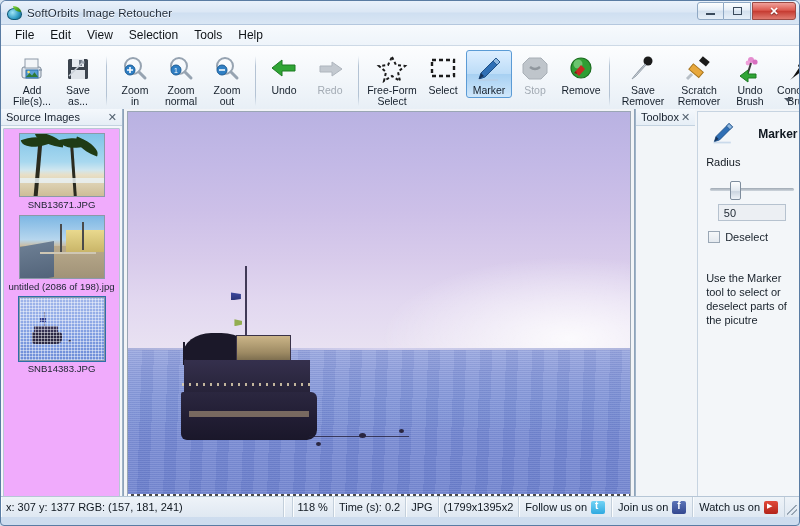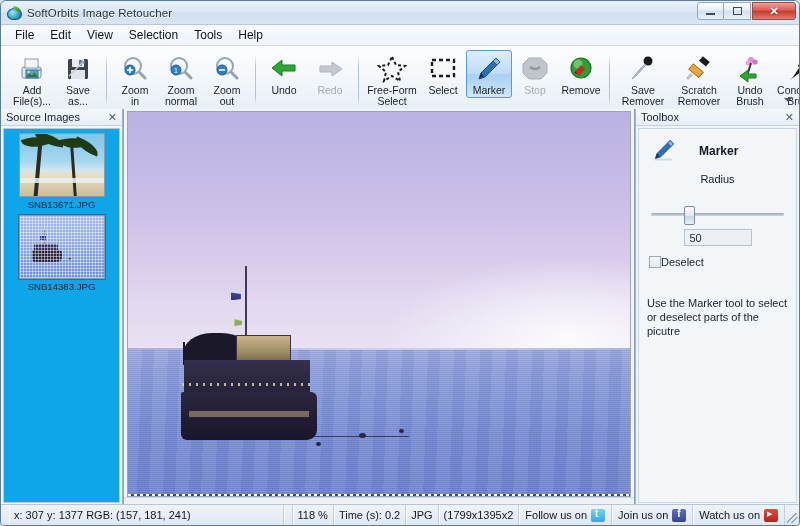--- a/index.html
+++ b/index.html
@@ -153,21 +153,21 @@
     border-bottom: 1px solid #c3d2e0;
     padding: 0 3px 0 5px;
     font-size: 11px; color: #17212e;
     position: relative;
   }
   .panel-head .close-x {
     margin-left: auto; color: #53616f; font-size: 11px; line-height: 11px;
     padding: 0 2px; cursor: default;
   }
   #src-list {
-    flex: 1; background: #0ea5e9; overflow: hidden;
+    flex: 1; background: #f0abfc; overflow: hidden;
     border: 1px solid #b8c7d6; margin: 2px; border-radius: 1px;
     padding-top: 2px;
   }
   .src-item {
     display: flex; flex-direction: column; align-items: center;
     padding: 2px 0 3px 0;
   }
   .thumb {
     width: 86px; height: 64px;
     border: 1px solid #8b99a8;
@@ -296,69 +296,69 @@
   }
   #canvas-hscroll {
     position: absolute; left: 0; right: 0; bottom: 0; height: 7px;
     background: #eef2f6; border-top: 1px solid #cdd8e3;
   }
 
   
   #toolbox {
     width: 164px; flex: 0 0 164px;
     background: #f2f5f8;
-    display: flex; flex-direction: column;
+    display: flex; flex-direction: row;
     border-left: 1px solid #9fb3c8;
     box-sizing: border-box;
   }
   #toolbox-body {
     flex: 1; background: #f3f6f9; padding: 6px 8px;
     border: 1px solid #c7d4e1; margin: 2px; box-sizing: border-box;
   }
   .tool-title-row { display:flex; align-items:center; gap:6px; margin: 2px 0 8px 2px;}
   .tool-title-row .name {
     font-size: 12px; font-weight: bold; color:#101821; margin-left: 14px;
   }
-  .radius-label { text-align:center; font-size: 11px; color:#131a22; margin-bottom: 20px;}
+  .radius-label { font-size: 11px; color:#131a22; margin-bottom: 12px;}
   .slider-row { padding: 0 4px; position: relative; height: 18px; }
   .slider-track {
     position:absolute; left: 4px; right: 4px; top: 8px; height: 3px;
     background: linear-gradient(180deg,#9fa9b4,#cfd6dd);
     border-radius: 2px;
   }
   .slider-thumb {
     position: absolute; left: 26%; top: 1px;
     width: 9px; height: 17px;
     background: linear-gradient(180deg,#fdfefe,#dfe6ee 55%,#cbd5e0 56%,#eef3f8);
     border: 1px solid #7e8d9d; border-radius: 2px;
   }
   .radius-value {
     width: 68px; height: 17px; margin: 6px auto 0 auto;
     background: #eceff3; border: 1px solid #b6c2cf;
     display:flex; align-items:center; padding-left: 5px;
     font-size: 11px; color: #232c36; box-sizing: border-box;
   }
-  .checkbox-row { display:flex; align-items:flex-start; margin: 10px 0 0 2px; }
+  .checkbox-row { display:flex; align-items:flex-start; gap:5px; margin: 10px 0 0 2px; }
   .cb {
     width: 12px; height: 12px; border: 1px solid #9aa7b5;
     background: linear-gradient(180deg,#f6f8fa,#e4e9ef);
     box-sizing: border-box;
   }
   .cb-label { font-size: 11px; color:#17202a; }
   .tool-hint {
     margin-top: 28px; font-size: 11px; color: #17202a; line-height: 14px;
   }
 
   
   #statusbar {
-    position: absolute; left: 0; right: 0; bottom: 0; height: 20px;
+    position: absolute; left: 0; right: 0; bottom: 8px; height: 20px;
     background: linear-gradient(180deg,#eef3f8,#dfe8f2);
     border-top: 1px solid #b6c6d6;
     display: flex; align-items: stretch;
-    font-size: 11px; color: #101820; padding-left: 8px;
+    font-size: 11px; color: #101820;
   }
   .sb-cell {
     display: flex; align-items: center; padding: 0 5px;
     border-right: 1px solid #c3cfdb;
     box-shadow: inset 1px 0 0 #fbfdfe;
     white-space: nowrap; overflow: hidden;
   }
   .sb-cell.grow { flex: 1 1 auto; }
   .sb-cell.tiny { width: 8px; padding: 0; }
   .sb-link { color:#0d1720; cursor: default; }
@@ -621,20 +621,31 @@
             <i class="trunk" style="left:52px;top:10px;width:3px;height:54px;transform:rotate(-4deg)"></i>
             <i class="frond" style="left:2px;top:2px;width:26px;height:12px;transform:rotate(-18deg)"></i>
             <i class="frond" style="left:14px;top:0px;width:30px;height:11px;transform:rotate(10deg)"></i>
             <i class="frond" style="left:40px;top:3px;width:28px;height:12px;transform:rotate(-12deg)"></i>
             <i class="frond" style="left:54px;top:7px;width:26px;height:11px;transform:rotate(22deg)"></i>
             <i style="position:absolute;left:0;top:44px;width:100%;height:5px;background:#e9f1f3;opacity:.85"></i>
           </div>
           <div class="src-cap">SNB13671.JPG</div>
         </div>
 
+        <div class="src-item">
+          <div class="thumb th-quay">
+            <i style="position:absolute;left:0;top:30px;width:100%;height:34px;background:linear-gradient(180deg,#b9aa8c,#9f9176)"></i>
+            <i style="position:absolute;left:0;top:28px;width:34px;height:36px;background:linear-gradient(180deg,#6b7d92,#53647a);transform:skewY(-10deg)"></i>
+            <i style="position:absolute;left:46px;top:14px;width:40px;height:22px;background:linear-gradient(180deg,#e9d98e,#c9b568)"></i>
+            <i style="position:absolute;left:40px;top:8px;width:2px;height:30px;background:#4a4a4a"></i>
+            <i style="position:absolute;left:62px;top:6px;width:2px;height:28px;background:#4a4a4a"></i>
+            <i style="position:absolute;left:20px;top:36px;width:56px;height:2px;background:#cfc7b4"></i>
+          </div>
+          <div class="src-cap">untitled (2086 of 198).jpg</div>
+        </div>
 
         <div class="src-item selected">
           <div class="thumb th-boat">
             <i style="position:absolute;left:12px;top:34px;width:30px;height:12px;background:#2a2743;border-radius:1px 3px 5px 3px"></i>
             <i style="position:absolute;left:14px;top:28px;width:24px;height:7px;background:#363255"></i>
             <i style="position:absolute;left:24px;top:14px;width:1.5px;height:16px;background:#3b3760"></i>
             <i style="position:absolute;left:20px;top:20px;width:6px;height:4px;background:#2e3a8c"></i>
             <i style="position:absolute;left:48px;top:42px;width:3px;height:2px;background:#2a2743;border-radius:50%"></i>
             <div class="marquee"></div>
           </div>

